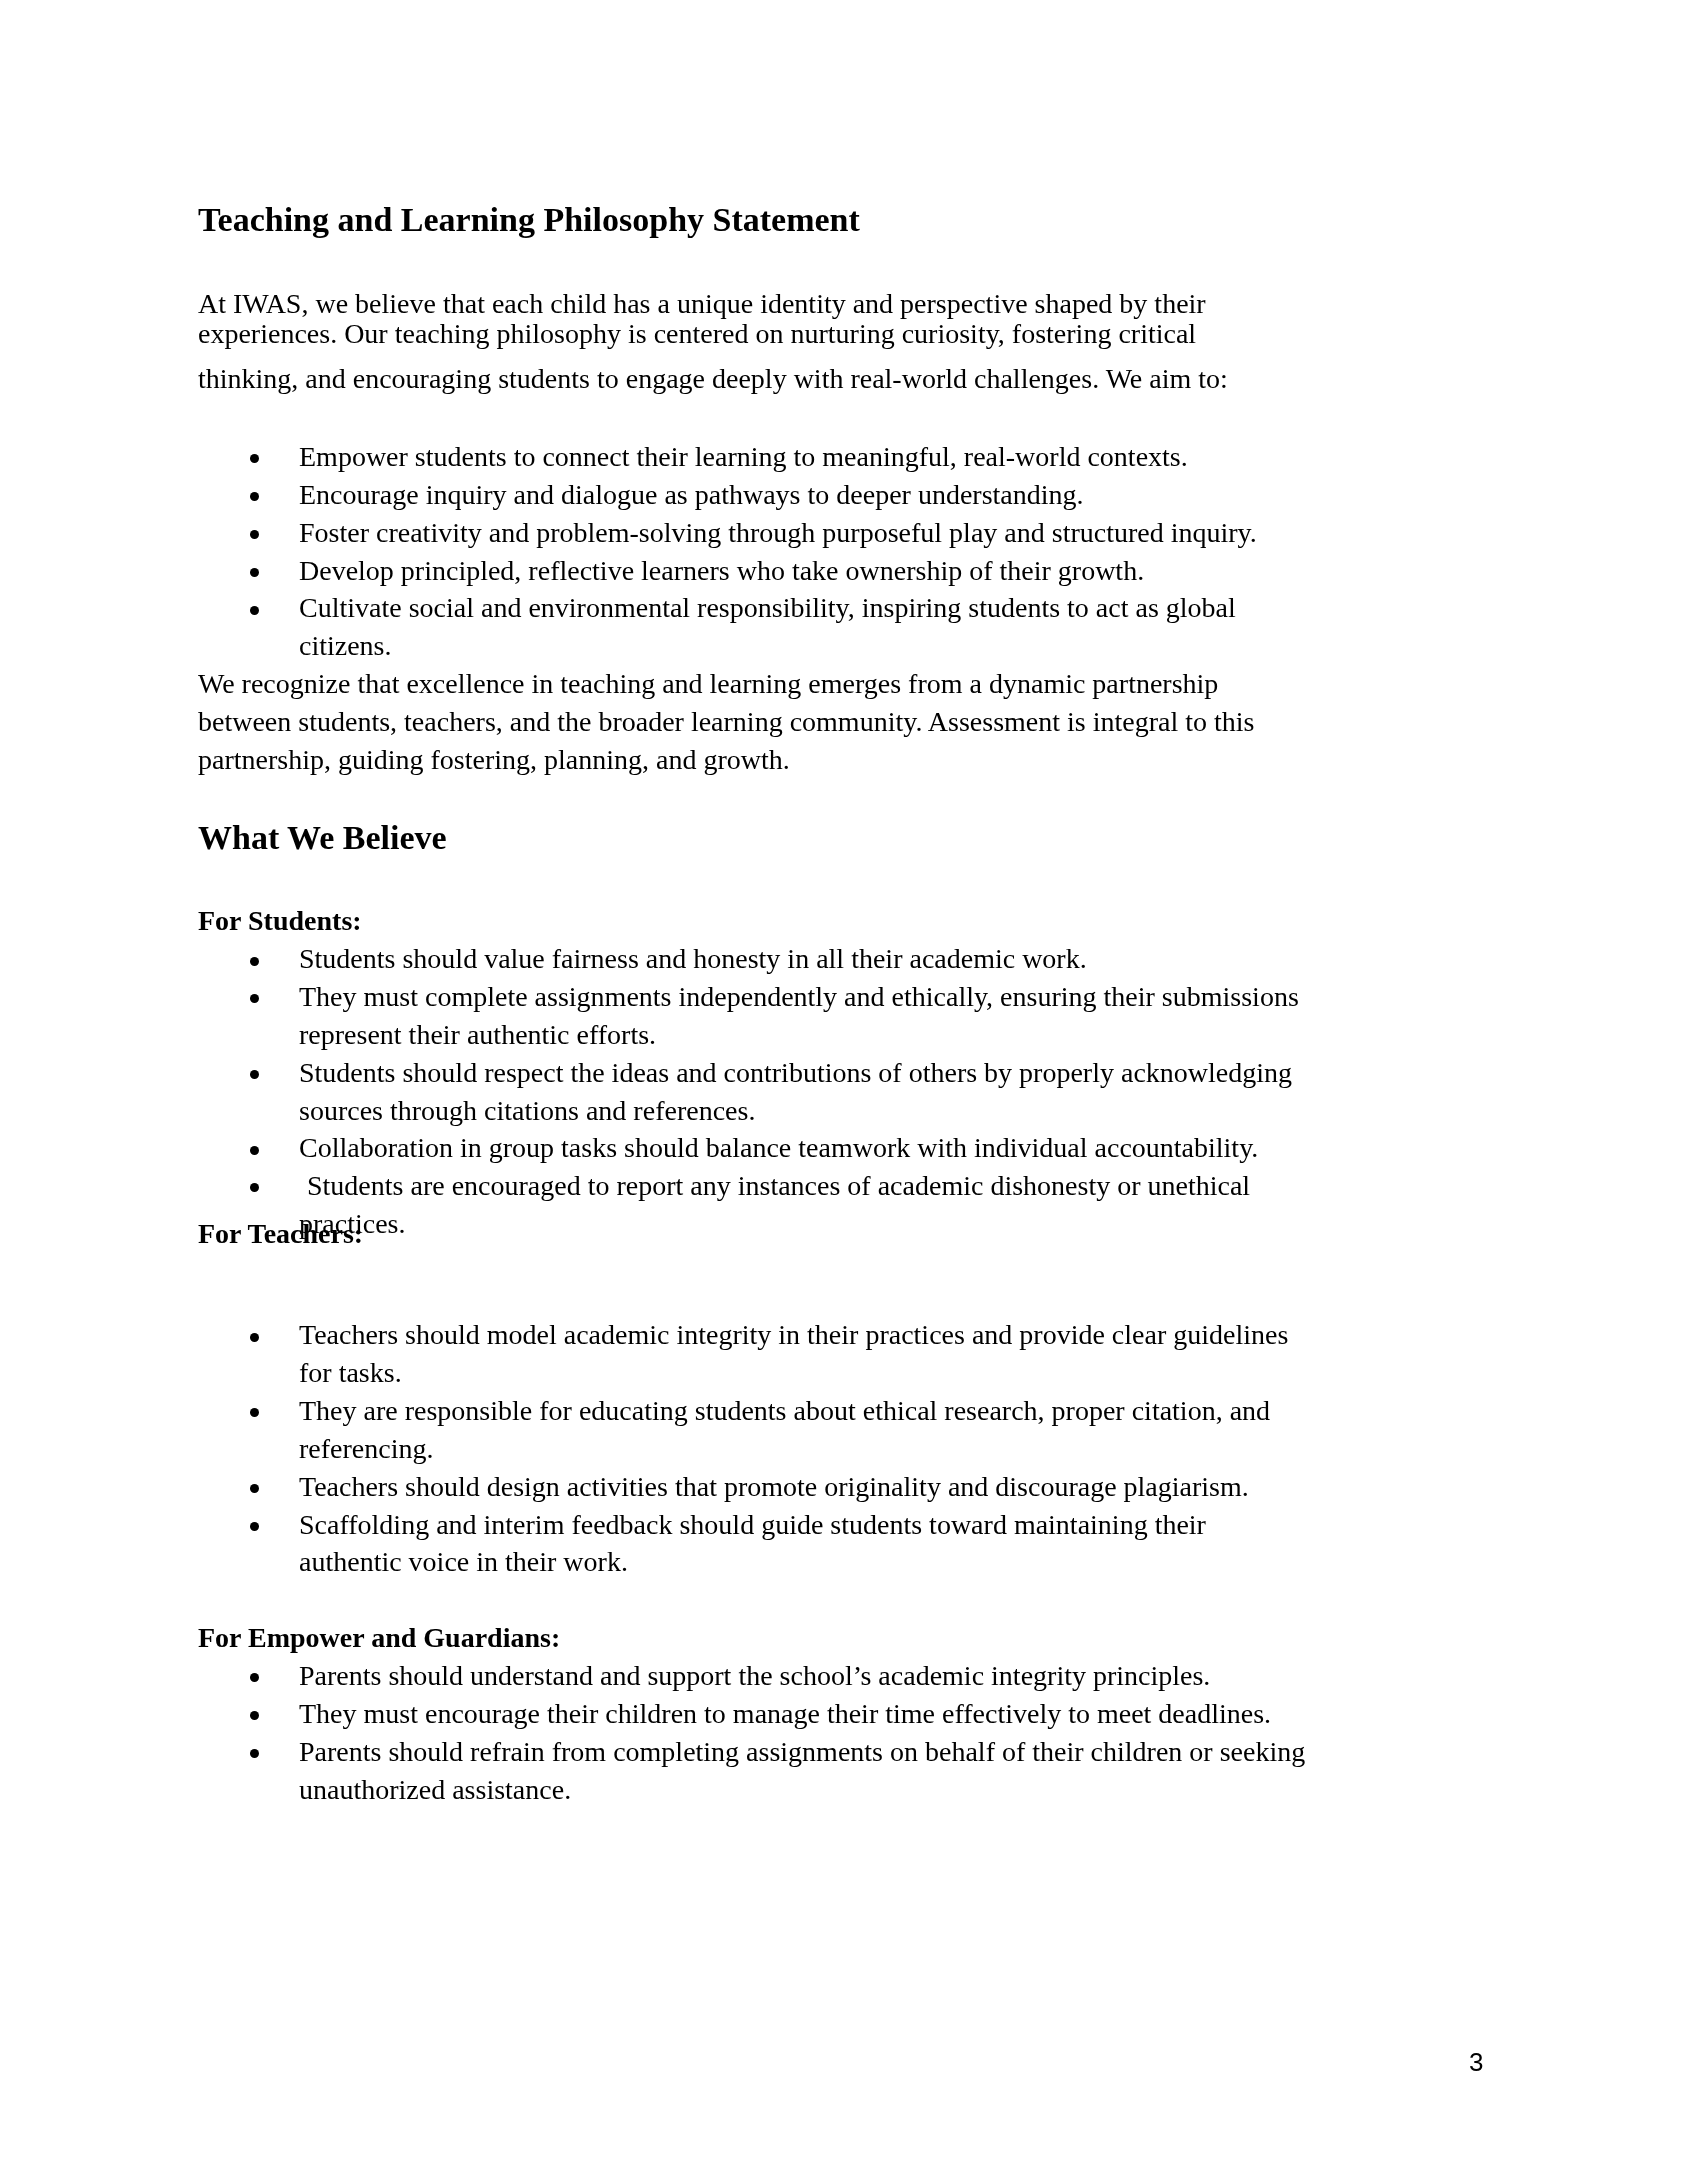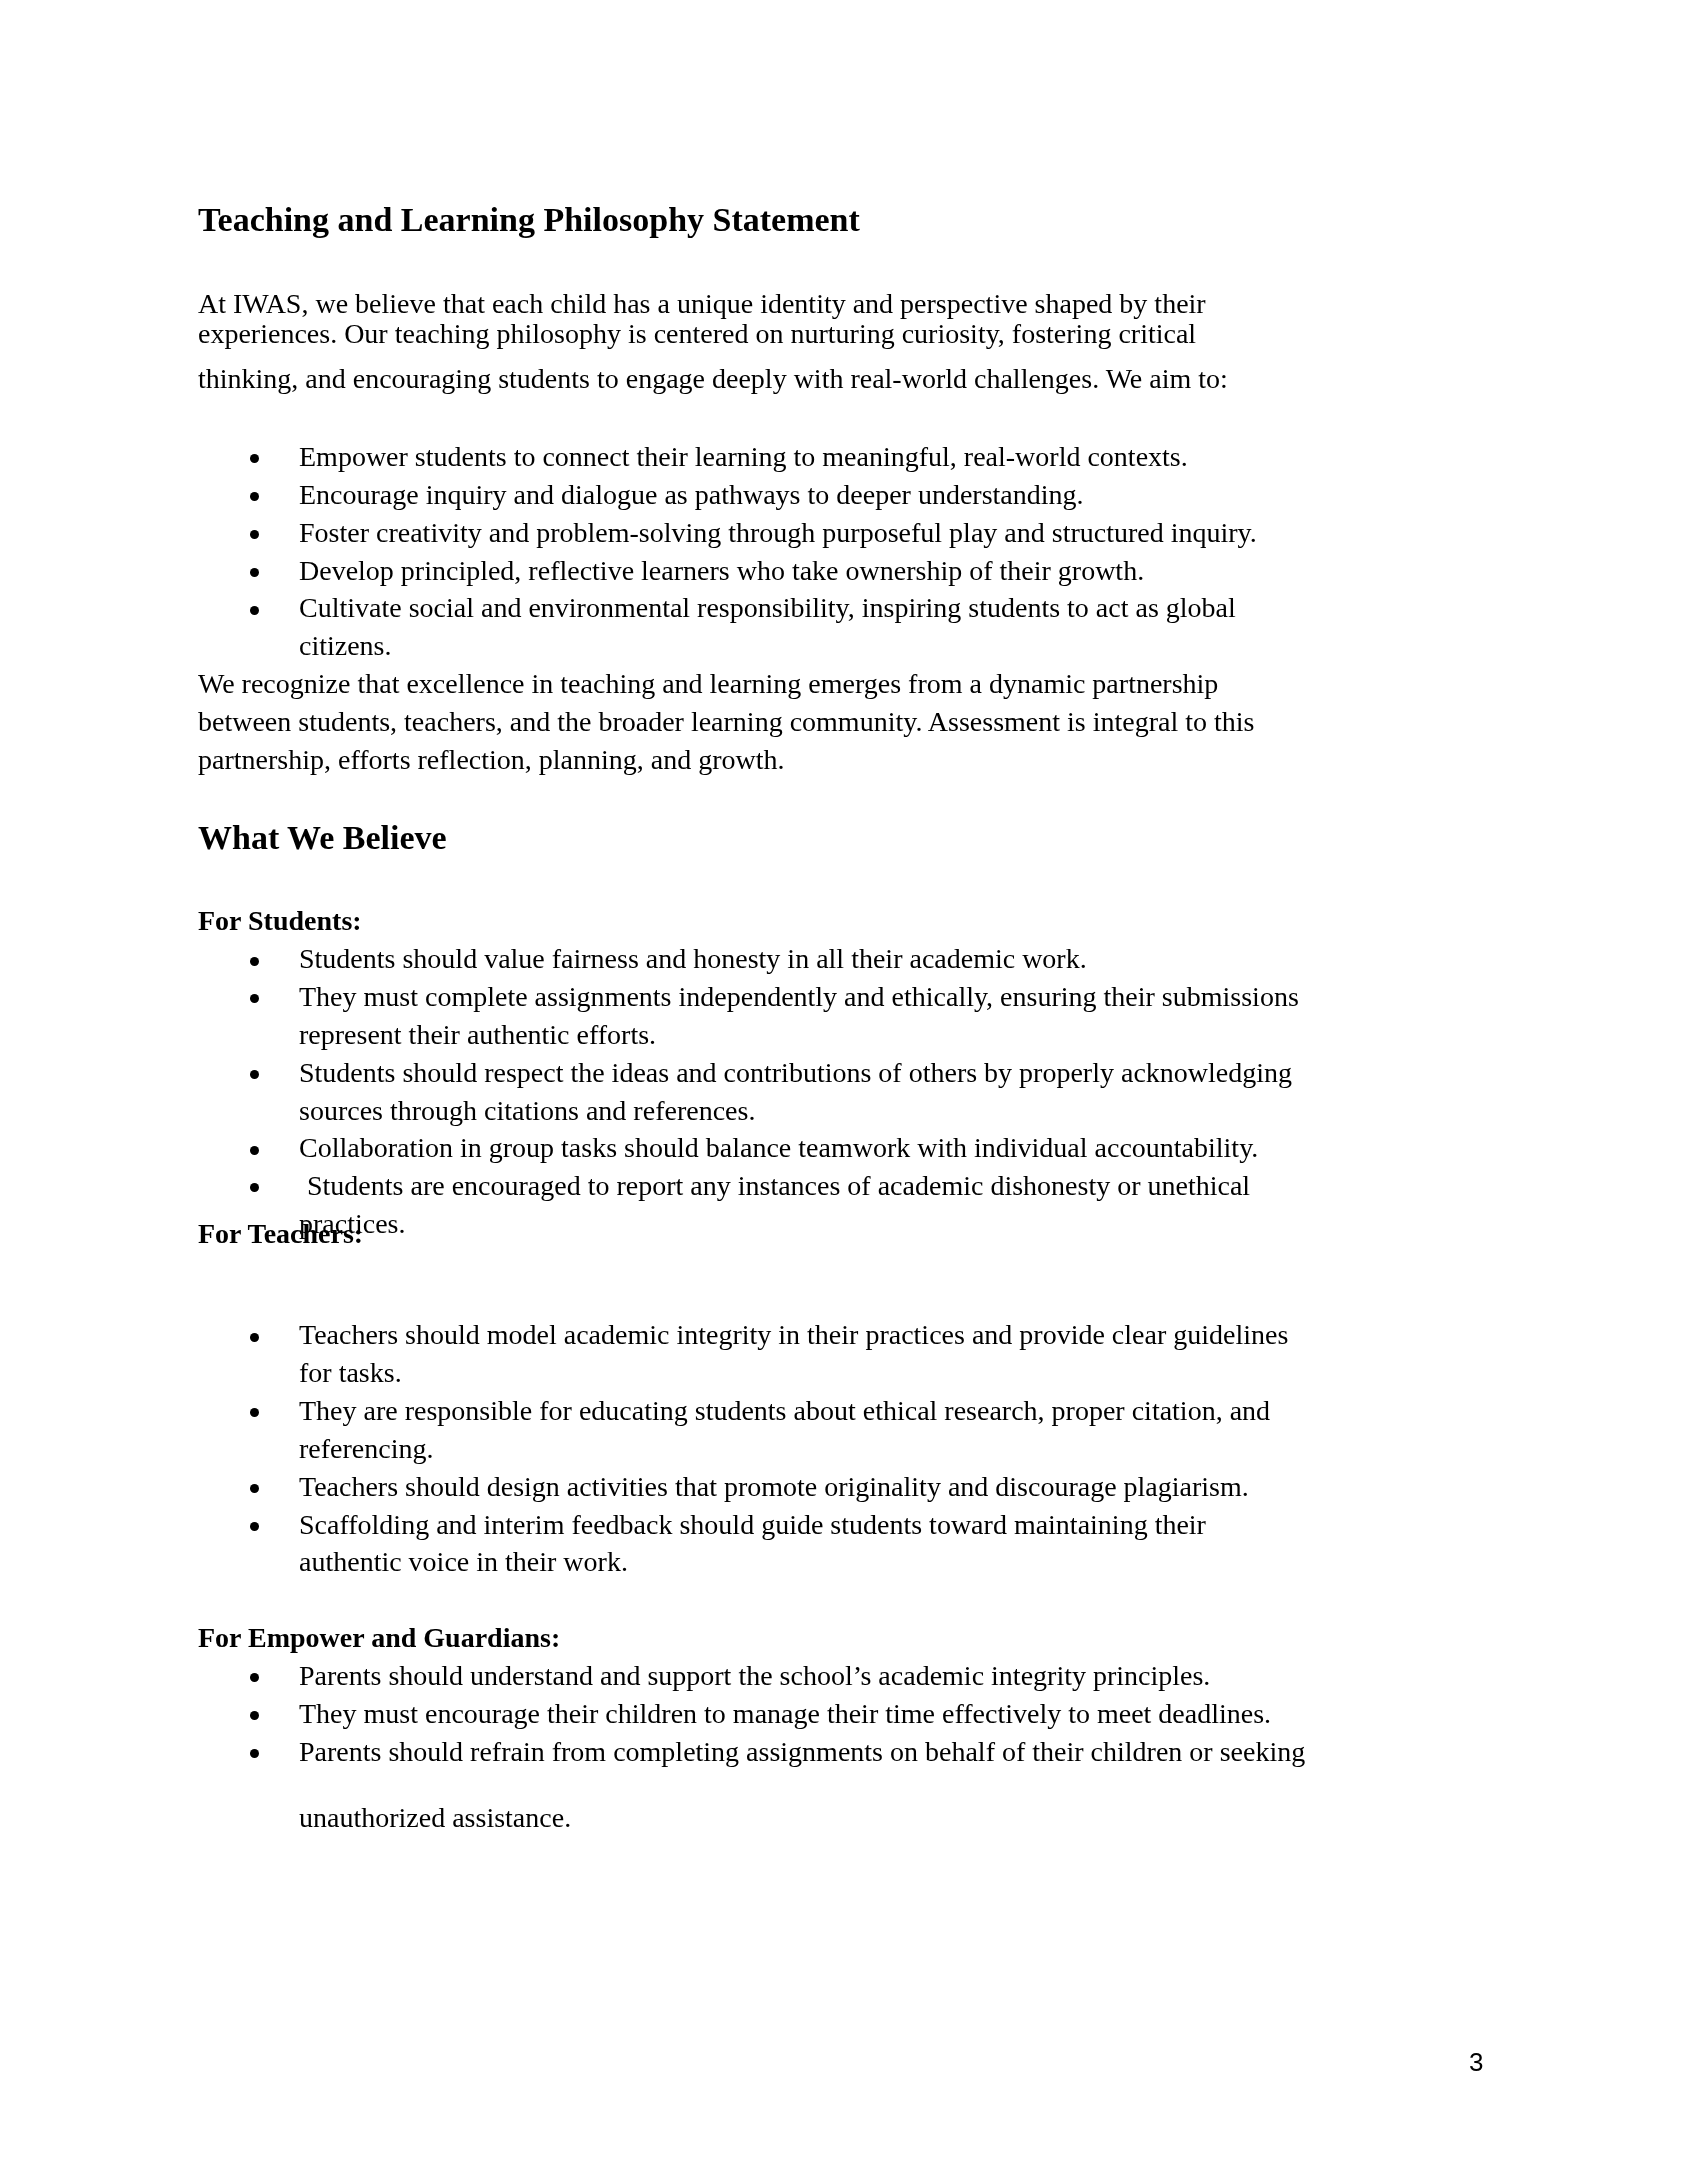--- a/index.html
+++ b/index.html
@@ -44,21 +44,21 @@
       <div class="line " style="left: 299px; top: 481px;">Encourage inquiry and dialogue as pathways to deeper understanding.</div>
       <span class="bullet-dot" style="left: 250px; top: 530px;"></span>
       <div class="line " style="left: 299px; top: 519px;">Foster creativity and problem-solving through purposeful play and structured inquiry.</div>
       <span class="bullet-dot" style="left: 250px; top: 568px;"></span>
       <div class="line " style="left: 299px; top: 557px;">Develop principled, reflective learners who take ownership of their growth.</div>
       <span class="bullet-dot" style="left: 250px; top: 606px;"></span>
       <div class="line " style="left: 299px; top: 594px;">Cultivate social and environmental responsibility, inspiring students to act as global</div>
       <div class="line " style="left: 299px; top: 632px;">citizens.</div>
       <div class="line " style="left: 198px; top: 670px;">We recognize that excellence in teaching and learning emerges from a dynamic partnership</div>
       <div class="line " style="left: 198px; top: 708px;">between students, teachers, and the broader learning community. Assessment is integral to this</div>
-      <div class="line " style="left: 198px; top: 746px;">partnership, efforts reflection, planning, and growth.</div>
+      <div class="line " style="left: 198px; top: 746px;">partnership, guiding fostering, planning, and growth.</div>
       <div class="line h1" style="left: 198px; top: 821px;">What We Believe</div>
       <div class="line h3" style="left: 198px; top: 907px;">For Students:</div>
       <span class="bullet-dot" style="left: 250px; top: 957px;"></span>
       <div class="line " style="left: 299px; top: 945px;">Students should value fairness and honesty in all their academic work.</div>
       <span class="bullet-dot" style="left: 250px; top: 994px;"></span>
       <div class="line " style="left: 299px; top: 983px;">They must complete assignments independently and ethically, ensuring their submissions</div>
       <div class="line " style="left: 299px; top: 1021px;">represent their authentic efforts.</div>
       <span class="bullet-dot" style="left: 250px; top: 1070px;"></span>
       <div class="line " style="left: 299px; top: 1059px;">Students should respect the ideas and contributions of others by properly acknowledging</div>
       <div class="line " style="left: 299px; top: 1097px;">sources through citations and references.</div>
@@ -79,17 +79,17 @@
       <span class="bullet-dot" style="left: 250px; top: 1522px;"></span>
       <div class="line " style="left: 299px; top: 1511px;">Scaffolding and interim feedback should guide students toward maintaining their</div>
       <div class="line " style="left: 299px; top: 1548px;">authentic voice in their work.</div>
       <div class="line h3" style="left: 198px; top: 1624px;">For Empower and Guardians:</div>
       <span class="bullet-dot" style="left: 250px; top: 1673px;"></span>
       <div class="line " style="left: 299px; top: 1662px;">Parents should understand and support the school’s academic integrity principles.</div>
       <span class="bullet-dot" style="left: 250px; top: 1711px;"></span>
       <div class="line " style="left: 299px; top: 1700px;">They must encourage their children to manage their time effectively to meet deadlines.</div>
       <span class="bullet-dot" style="left: 250px; top: 1749px;"></span>
       <div class="line " style="left: 299px; top: 1738px; font-family: Liberation Serif, serif;">Parents should refrain from completing assignments on behalf of their children or seeking</div>
-      <div class="line " style="left: 299px; top: 1776px; margin-top: 28px;">unauthorized assistance.</div>
+      <div class="line " style="left: 299px; top: 1776px;">unauthorized assistance.</div>
     </div>
   <div class="page-number" style="left: 1469px; top: 2049px;">3</div>
 </div>
 
 
 </body></html>

